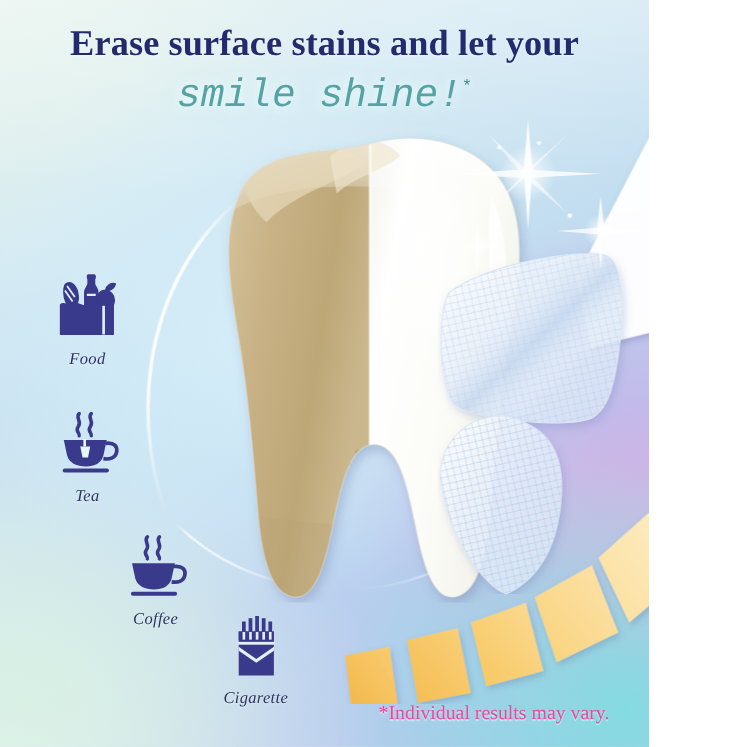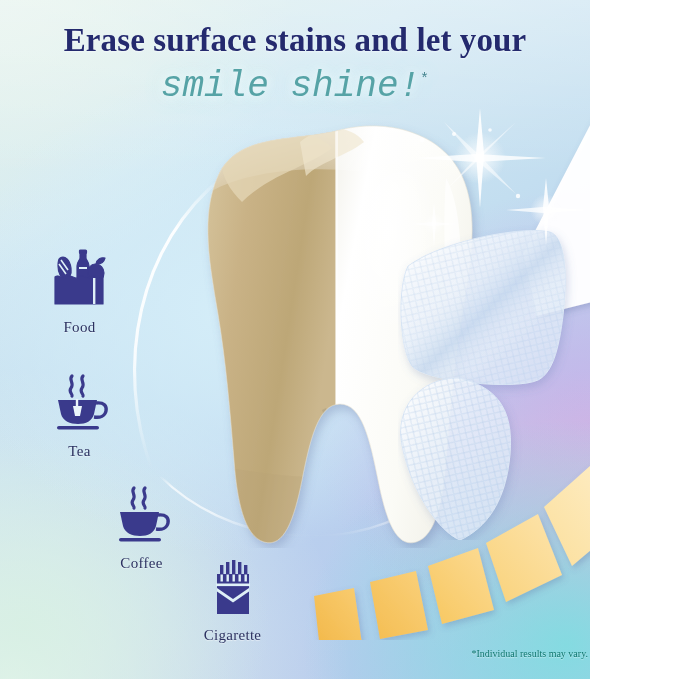--- a/index.html
+++ b/index.html
@@ -60,29 +60,30 @@
 
   
   .icon-item{position:absolute;z-index:35;text-align:center;}
   .icon-item .glyph{display:block;margin:0 auto;}
   .icon-item .lbl{
     display:block;margin-top:9px;
     font-family:"Liberation Serif", serif;
     font-size:15px;color:#2b3160;letter-spacing:.3px;
     text-shadow:0 1px 1px rgba(255,255,255,.6);
     white-space:nowrap;
+    font-style:italic;
   }
   .it-food{left:22px;top:248px;width:115px;}
   .it-tea{left:22px;top:372px;width:115px;}
   .it-coffee{left:84px;top:484px;width:115px;}
   .it-cig{left:175px;top:560px;width:115px;}
 
   
-  .footnote{position:absolute;right:2px;bottom:20px;z-index:40;
-    font-family:"Liberation Serif", serif;font-size:10px;color:#0f766e;
+  .footnote{position:absolute;right:36px;bottom:20px;z-index:40;
+    font-family:"Liberation Serif", serif;font-size:18px;color:#ec4899;
     text-shadow:0 1px 1px rgba(255,255,255,.5);}
 </style>
 </head>
 <body>
 
 <div id="stage">
 
   <div class="bg-base"></div>
   <div class="bg-iri-a"></div>
   <div class="bg-iri-c"></div>

